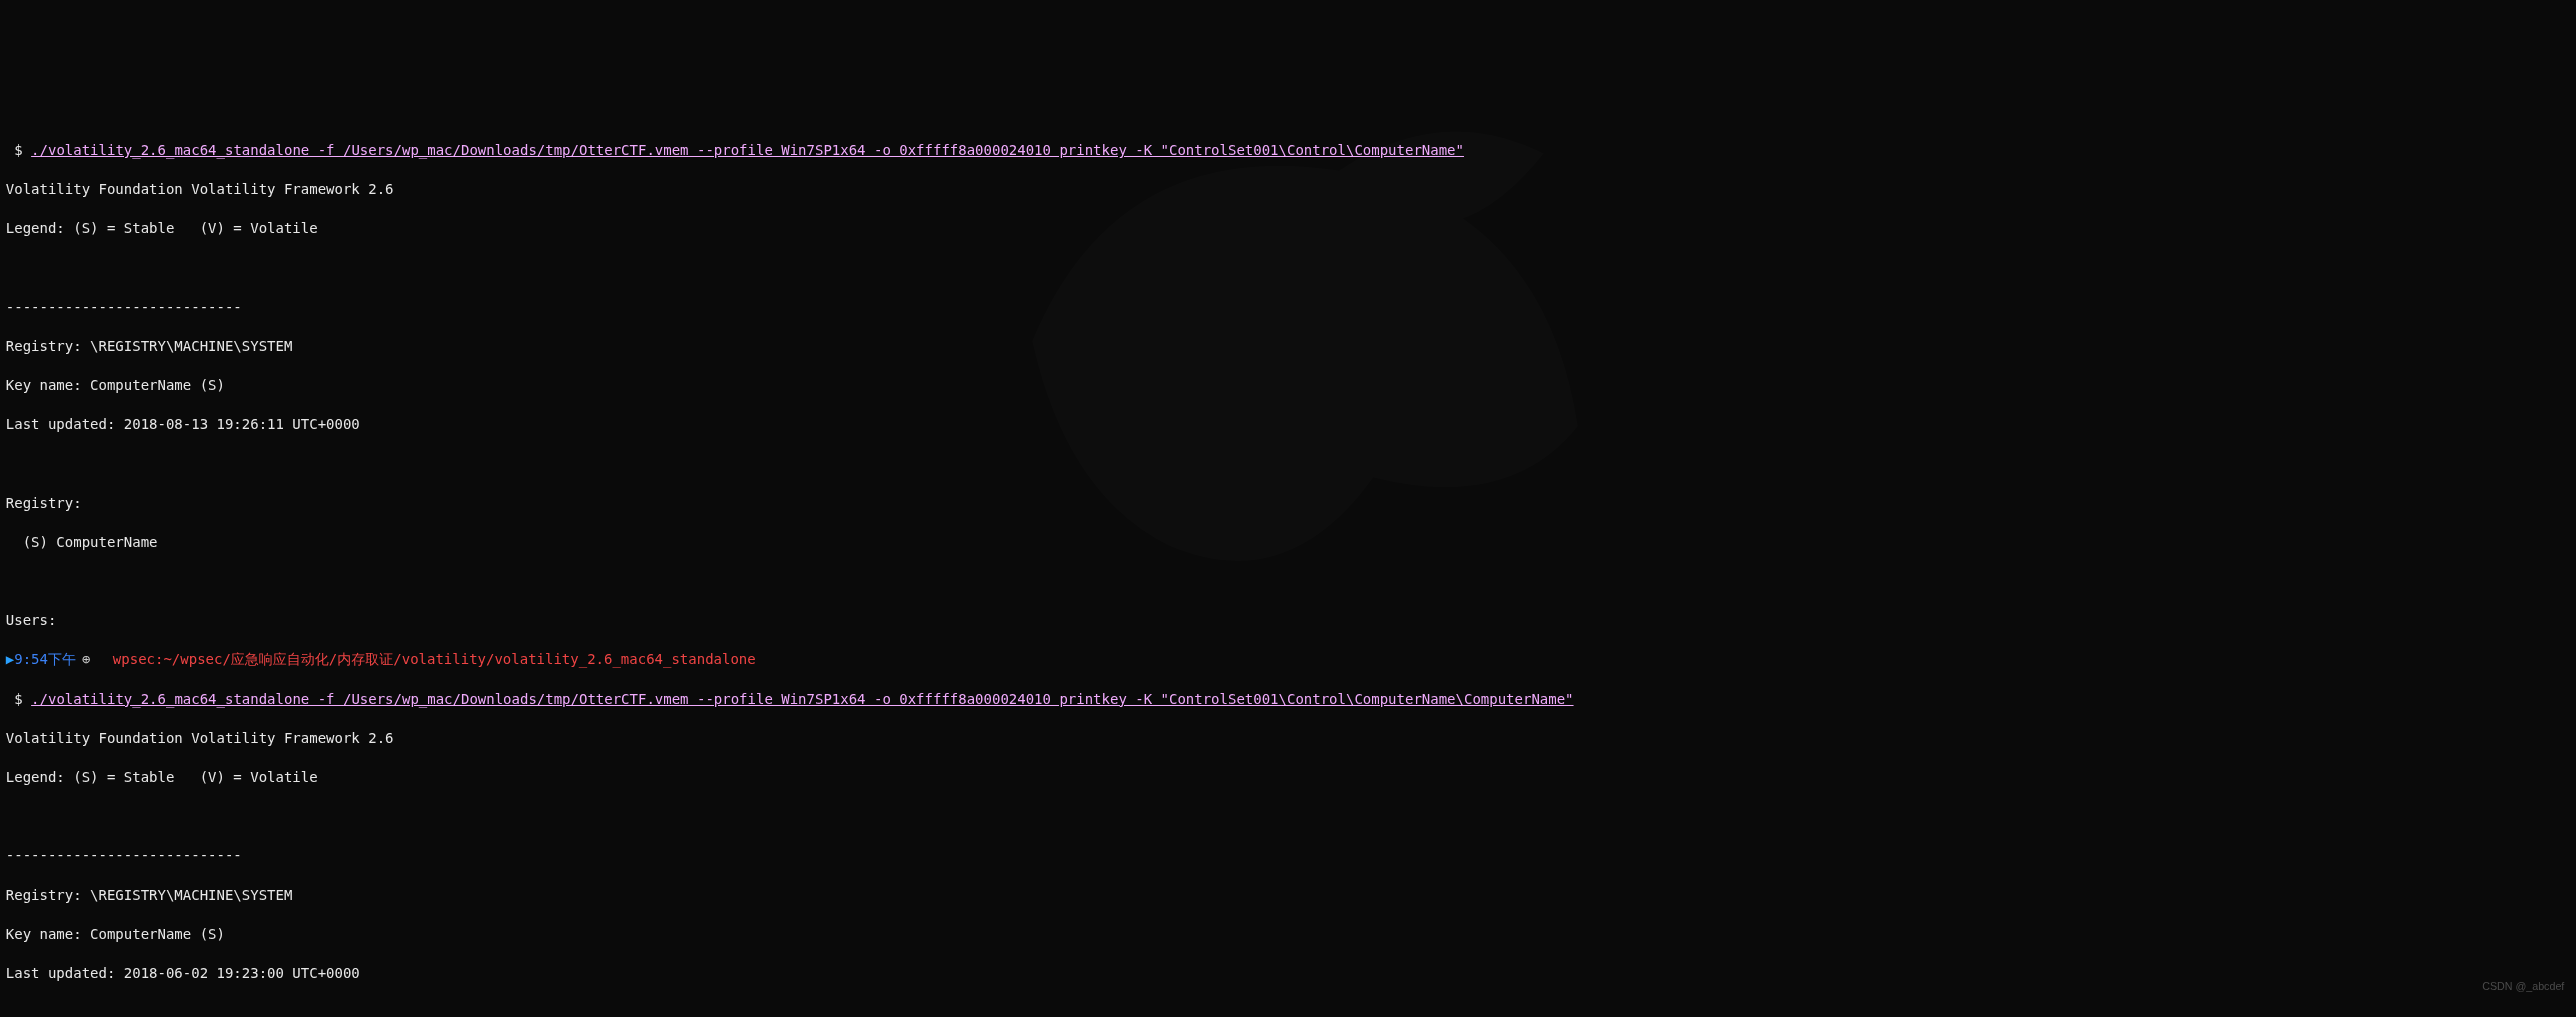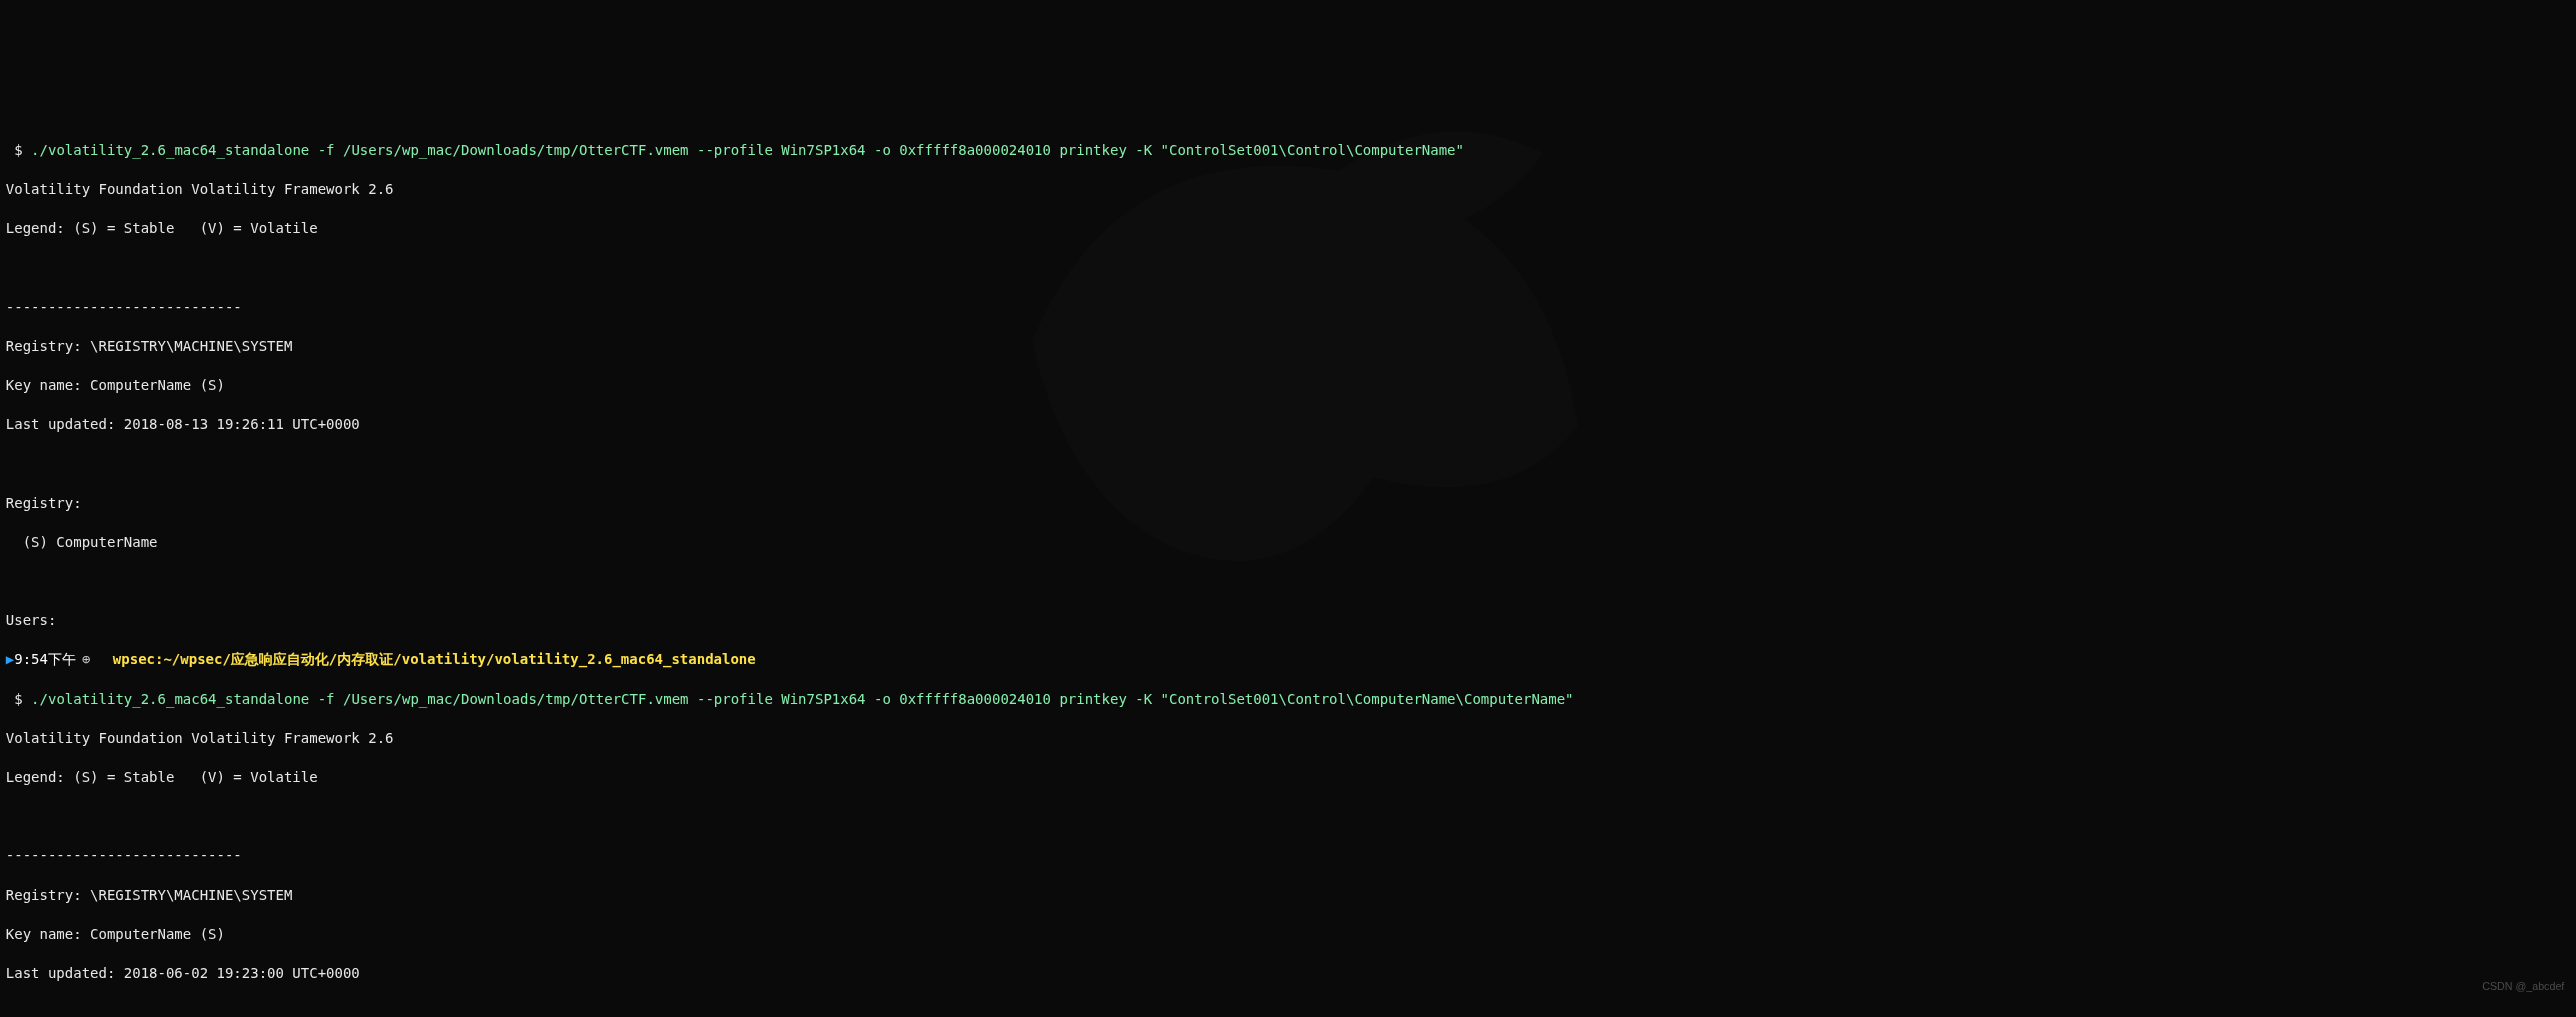--- a/index.html
+++ b/index.html
@@ -11,24 +11,24 @@
     line-height: 1.4;
     padding: 3.9px 5.8px;
     width: 2576px;
     height: 1017px;
     overflow: hidden;
     position: relative;
     white-space: pre;
   }
   .line { display: block; min-height: 1.4em; }
   .prompt-arrow { color: #2aa1ff; }
-  .time { color: #ffffff; }
+  .time { color: #3b82f6; }
   .clock-icon { color: #c8c8c8; margin: 0 5.8px; }
-  .path { color: #fde047; font-weight: 700; }
-  .cmd { color: #86efac; }
+  .path { color: #ef4444; font-weight: 400; }
+  .cmd { color: #f0abfc; text-decoration: underline; }
   .dollar { color: #e8e8e8; }
   .watermark {
     position: absolute;
     right: 11.7px;
     bottom: 23.4px;
     color: #666;
     font-size: 10.7px;
     font-family: sans-serif;
     opacity: 0.7;
     text-align: center;

